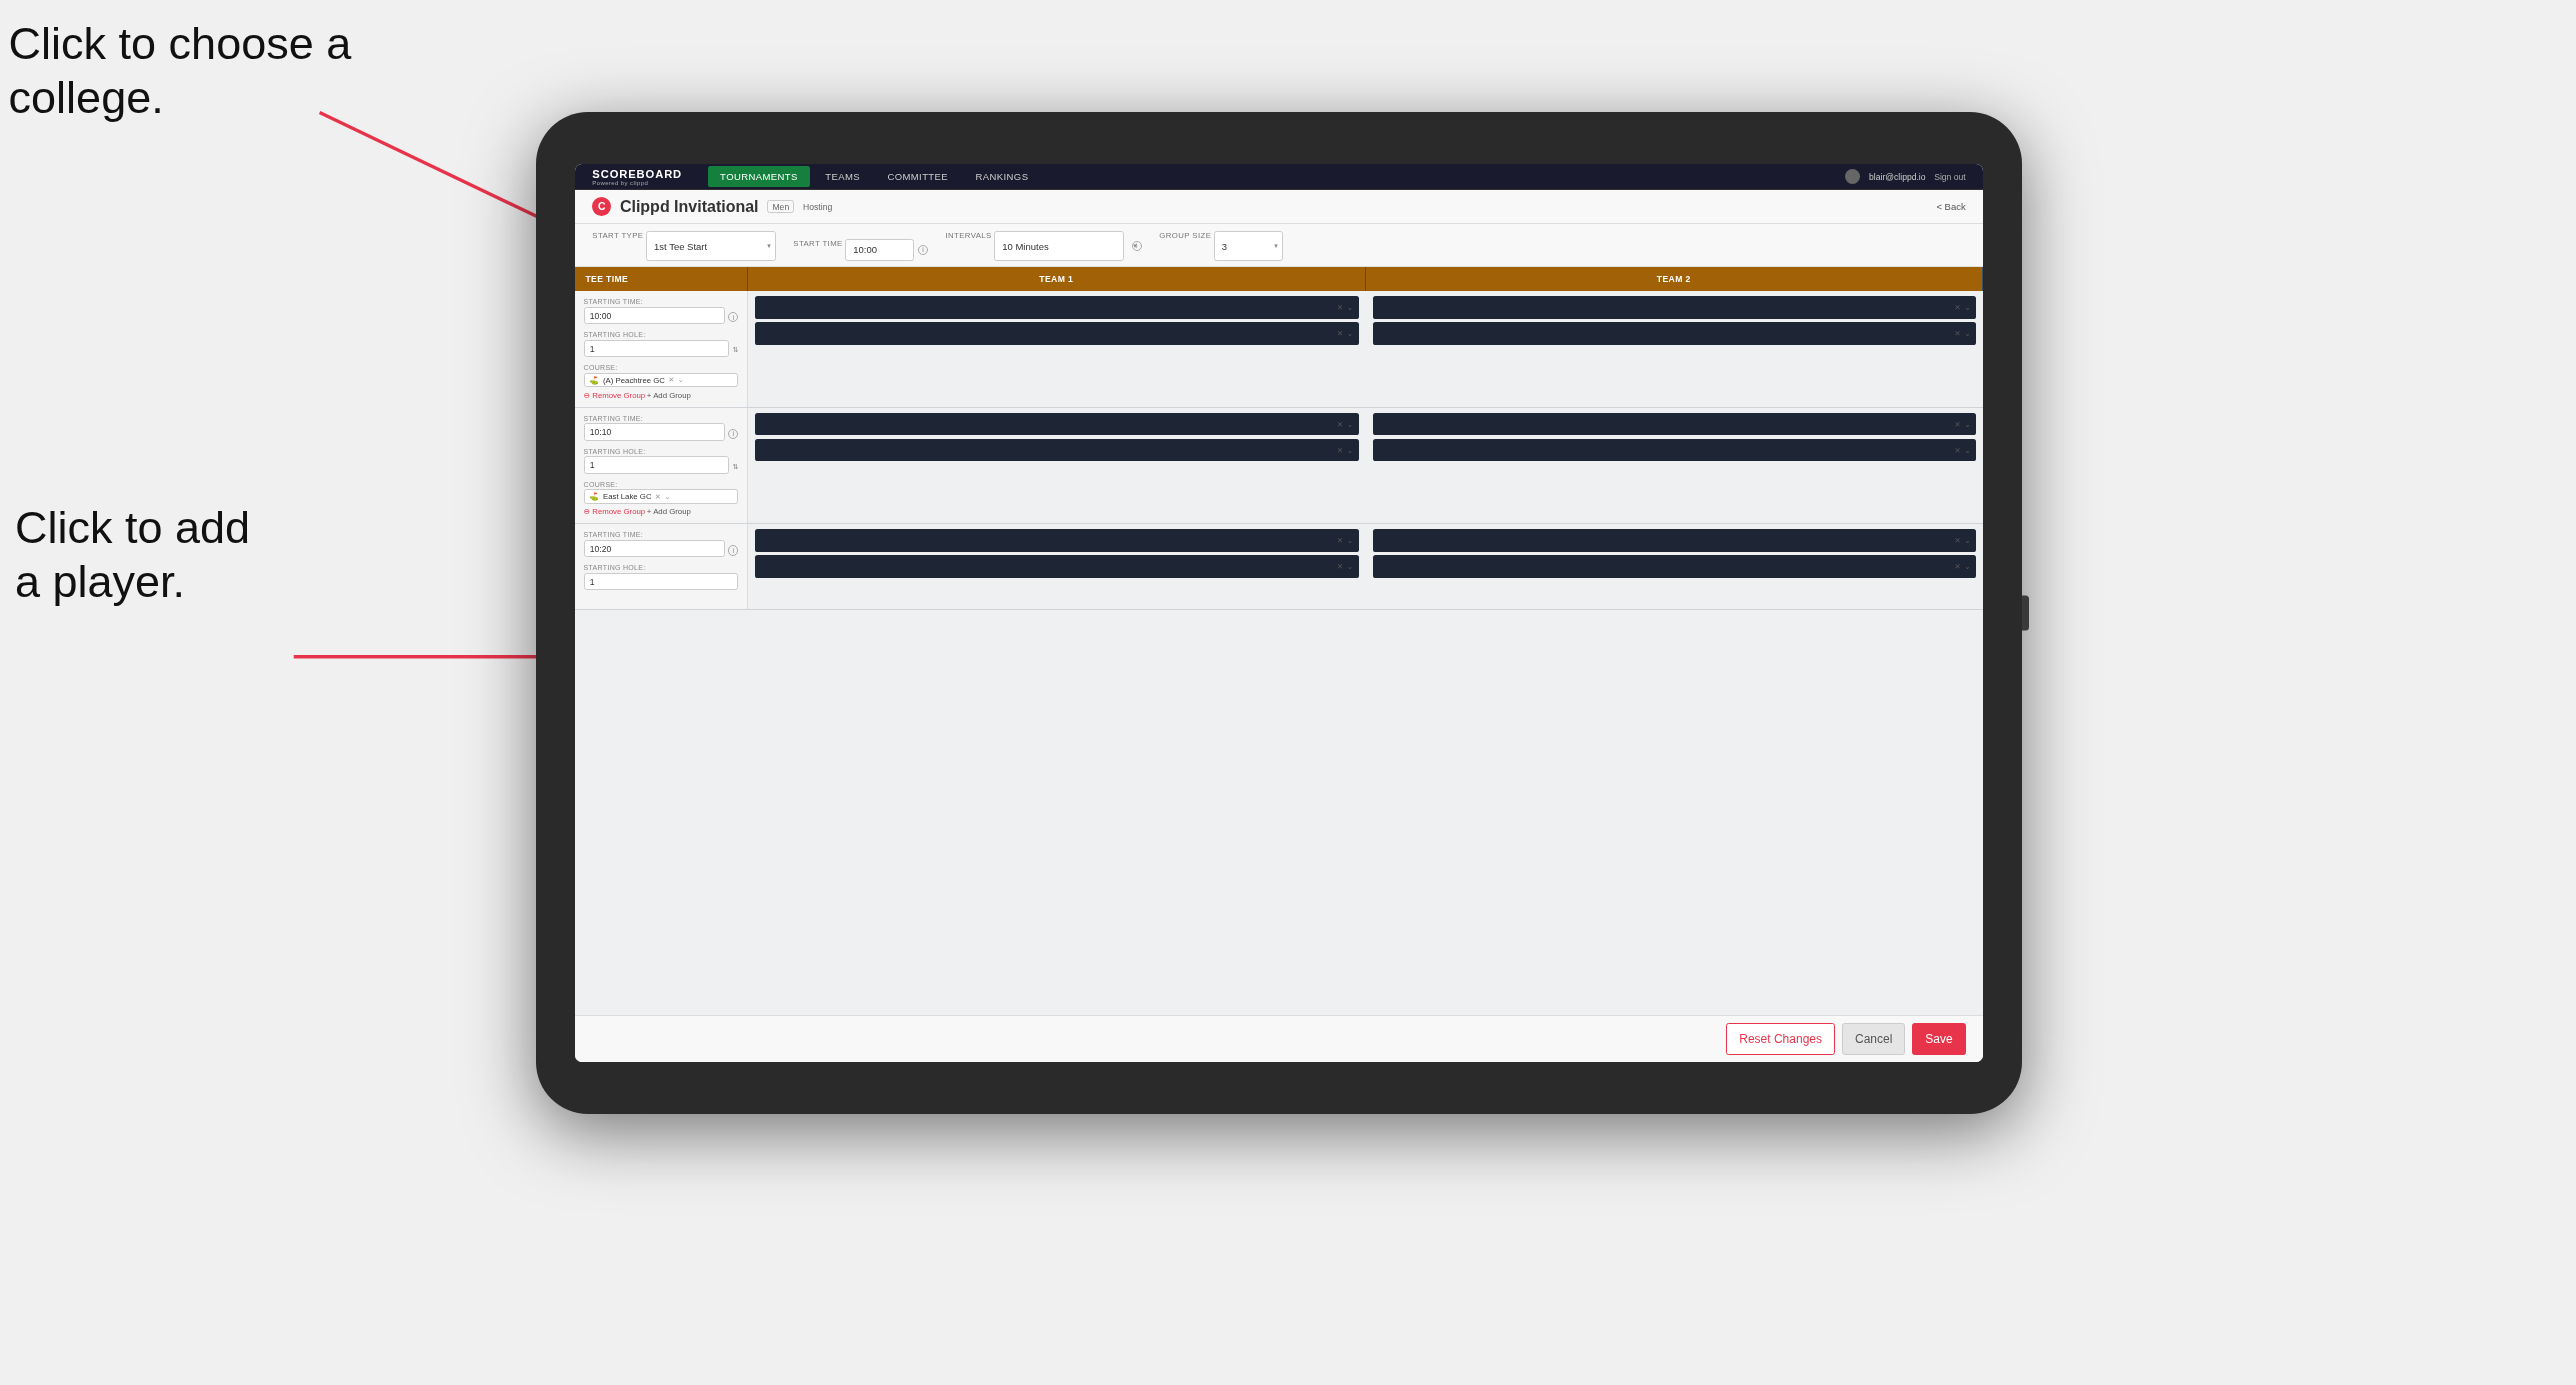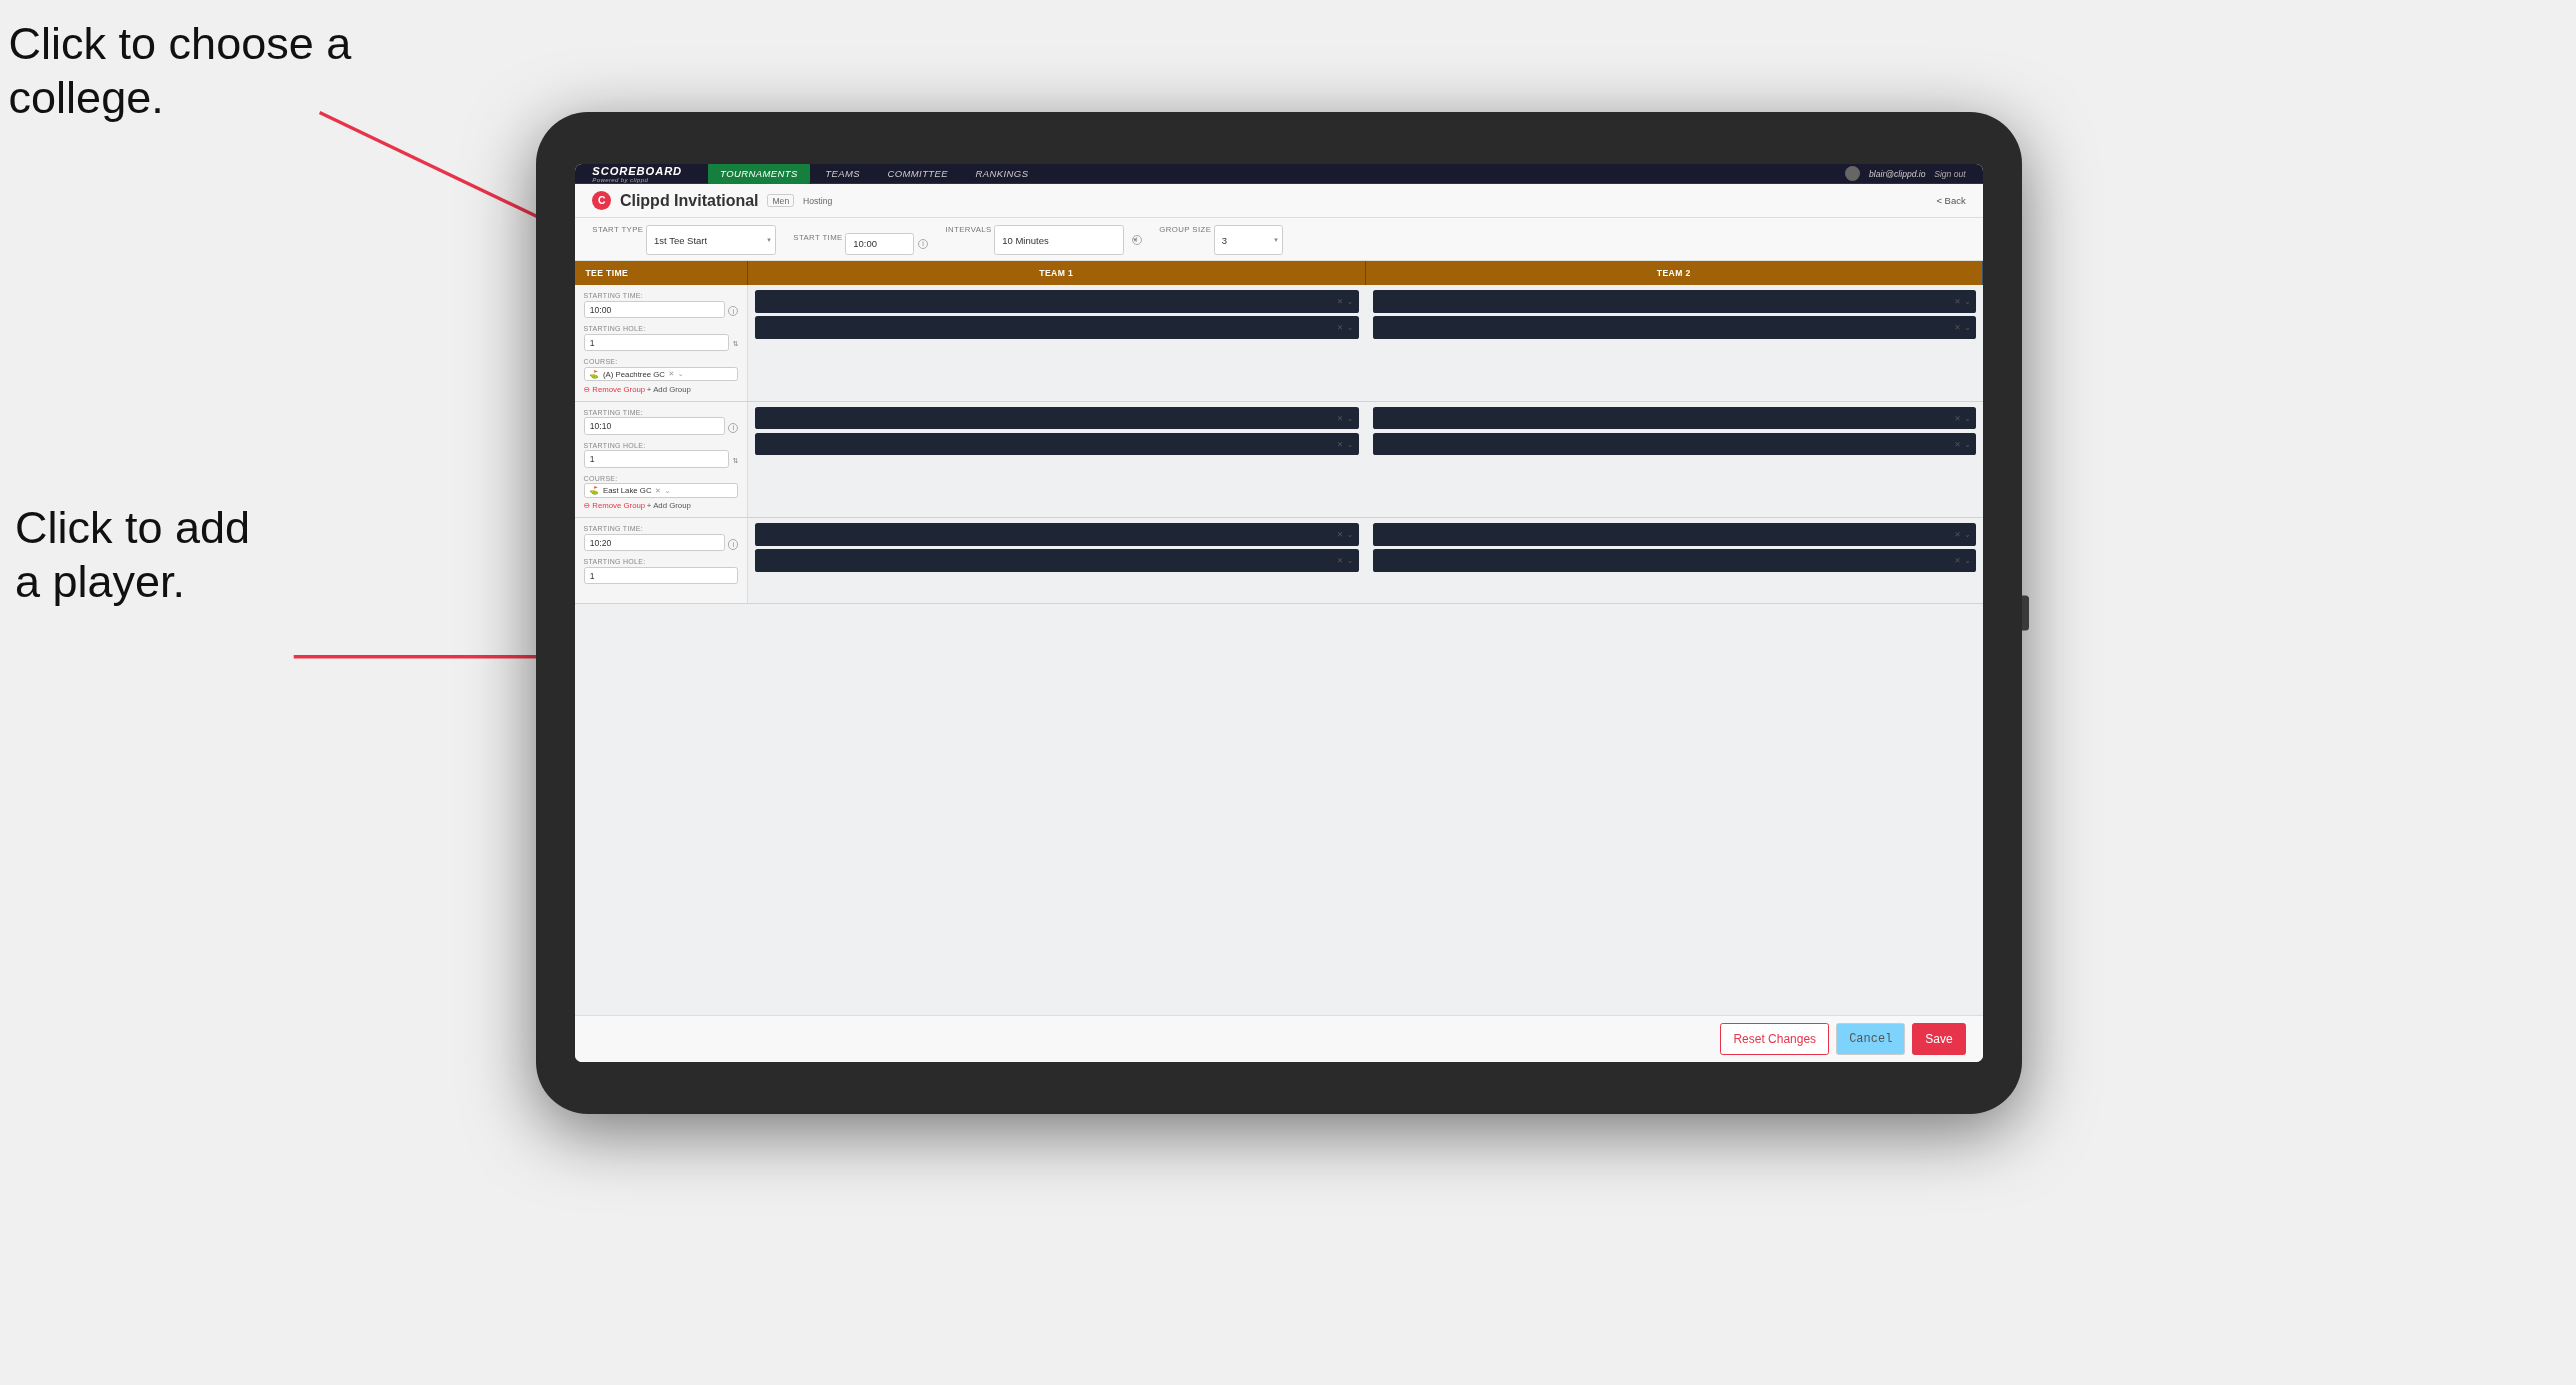--- a/index.html
+++ b/index.html
@@ -53,24 +53,23 @@
       display: flex;
       flex-direction: column;
     }
 
     
     .nav-bar {
       background: #1a1a2e;
       display: flex;
       align-items: center;
       padding: 0 17.3px;
-      height: 20px;
+      height: 26px;
       flex-shrink: 0;
       border-bottom: 0.9px solid #333;
-      font-style: italic;
     }
 
     .logo-area {
       display: flex;
       flex-direction: column;
       margin-right: 26px;
     }
 
     .logo-title {
       font-size: 11.2px;
@@ -373,24 +372,23 @@
       height: 32px;
       padding: 0 12px;
       border-radius: 2.6px;
       font-size: 12px;
       cursor: pointer;
       border: 0.9px solid transparent;
       font-weight: 500;
     }
 
     .btn-default {
-      background: #7dd3fc;
+      background: #e5e5e5;
       border-color: #ccc;
       color: #555;
-      font-family: Liberation Mono, monospace;
     }
 
     .btn-danger {
       background: #fff;
       border-color: #e8344a;
       color: #e8344a;
     }
 
     .btn-primary {
       background: #e8344a;

